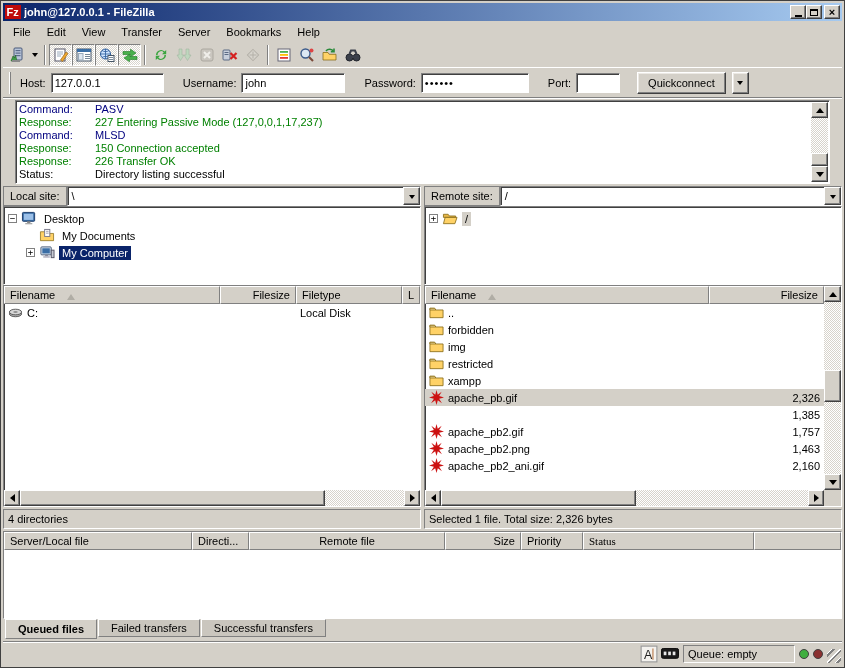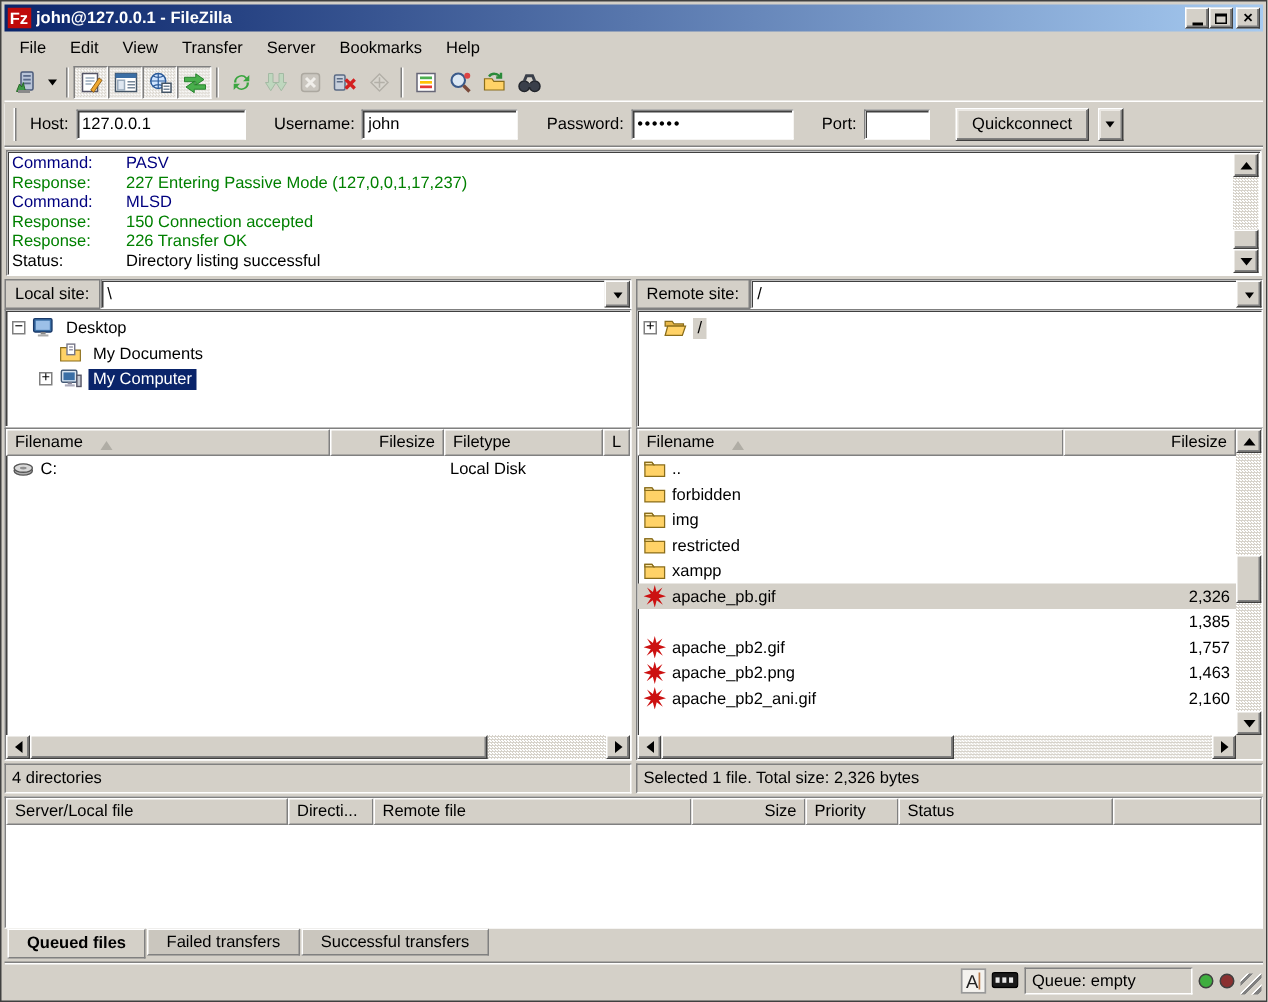--- a/index.html
+++ b/index.html
@@ -70,21 +70,21 @@
   .qc-pass { width: 108px; margin-right: 14px; letter-spacing: 1px; }
   .qc-port { width: 44px; margin-right: 12px; }
   .btn3d {
     height: 22px; background: #d4d0c8; border: 1px solid; border-color: #fff #404040 #404040 #fff;
     box-shadow: inset -1px -1px 0 #808080, inset 1px 1px 0 #ece9e4;
     font: 11px "Liberation Sans", sans-serif; padding: 0 10px;
     display: inline-flex; align-items: center; justify-content: center;
   }
   .qc-dropbtn { width: 17px; padding: 0; margin-left: 1px; }
   
-  .log-wrap { flex: 0 0 84px; margin: 2px 1px; position: relative;
+  .log-wrap { flex: 0 0 84px; margin: 2px 12px; position: relative;
     background: #fff; border: 1px solid; border-color: #808080 #fff #fff #808080;
     box-shadow: inset 1px 1px 0 #404040; overflow: hidden; }
   .log-lines { padding: 2px 0 0 3px; }
   .log-line { display: flex; height: 13px; line-height: 13px; white-space: nowrap; }
   .log-label { width: 76px; flex: 0 0 76px; }
   .command { color: var(--log-command); }
   .response { color: var(--log-response); }
   .status { color: #000; }
   
   .vscroll { position: absolute; top: 1px; right: 1px; bottom: 1px; width: 17px; display: flex; flex-direction: column;
@@ -153,22 +153,22 @@
   .vcol .vscr { flex: 1; display: flex; flex-direction: column;
     background: conic-gradient(#fff 90deg,#d7d3cb 0 180deg,#fff 0 270deg,#d7d3cb 0) 0 0/2px 2px; }
   .corner { height: 16px; flex: 0 0 16px; background: #d4d0c8; }
   .pane-status { height: 20px; flex: 0 0 20px; margin-top: 2px; background: #d4d0c8;
     border: 1px solid; border-color: #808080 #fff #fff #808080; display: flex; align-items: center; padding: 0 4px; }
   
   .queue { flex: 0 0 108px; margin-top: 2px; display: flex; flex-direction: column; }
   .queue-box { flex: 1; background: #fff; border: 1px solid; border-color: #808080 #fff #fff #808080;
     box-shadow: inset 1px 1px 0 #404040; display: flex; flex-direction: column; overflow: hidden; }
   #queue-header .c0 { width: 188px; } #queue-header .c1 { width: 57px; }
-  #queue-header .c2 { width: 212px; } #queue-header .c3 { width: 76px; justify-content: flex-end; }
-  #queue-header .c4 { width: 62px; } #queue-header .c5 { width: 143px; }
+  #queue-header .c2 { width: 196px; justify-content: center; } #queue-header .c3 { width: 76px; justify-content: flex-end; }
+  #queue-header .c4 { width: 62px; } #queue-header .c5 { width: 171px; font-family: Liberation Serif, serif; }
   #queue-header .filler { flex: 1 1 auto; }
   .queue-body { flex: 1; background: #fff; }
   .tabs { height: 20px; flex: 0 0 20px; display: flex; align-items: flex-start; padding-left: 2px; }
   .tab { height: 18px; display: inline-flex; align-items: center; padding: 0 12px;
     background: #cac6be; border: 1px solid; border-color: #fff #808080 #808080 #fff; margin-right: 1px; }
   .tab.active { background: #d4d0c8; font-weight: bold; height: 20px; border-bottom-color: #808080; }
   
   .statusbar { flex: 0 0 24px; margin-top: 2px; border-top: 1px solid #808080; box-shadow: inset 0 1px 0 #fff;
     display: flex; align-items: center; justify-content: flex-end; gap: 4px; padding: 2px 1px 2px 2px; }
   .sb-icon { width: 18px; height: 16px; display: inline-flex; align-items: center; justify-content: center; }

